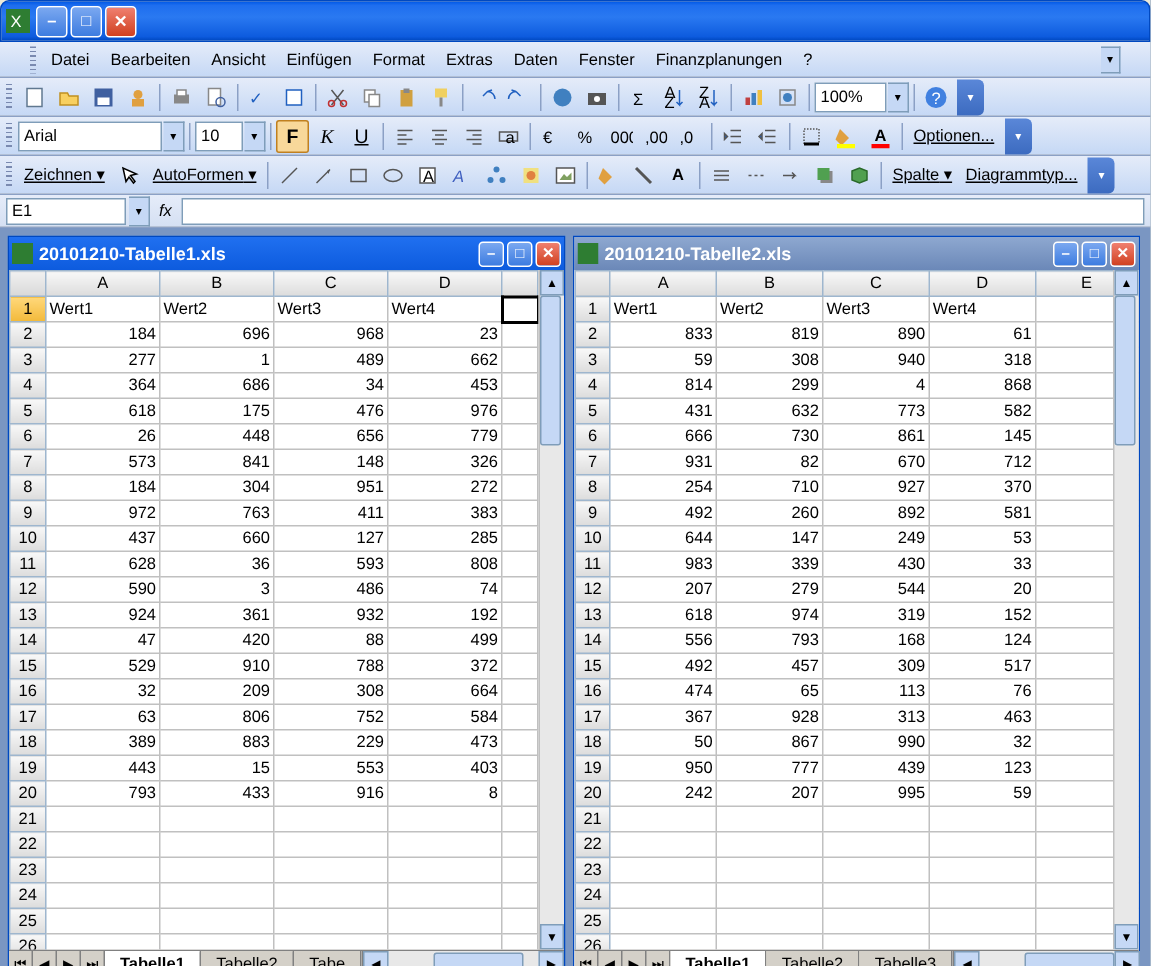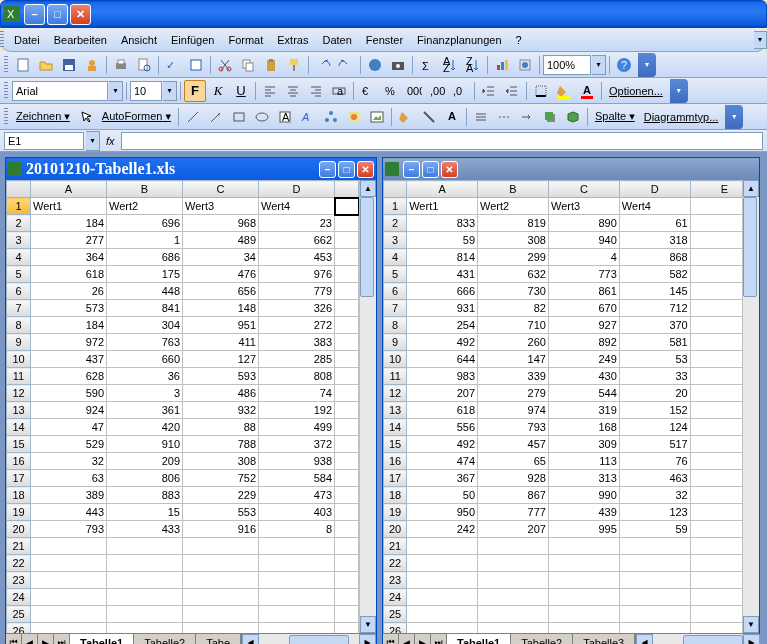--- a/index.html
+++ b/index.html
@@ -7,21 +7,21 @@
 
 
 .titlebar { background: linear-gradient(to bottom, #0058e6 0%, #1e6eef 10%, #2a79f1 40%, #0d5bde 90%, #0048c0 100%); height: 28px; display: flex; align-items: center; padding: 0 3px; color: white; border: 1px solid #0048c0; border-top-left-radius: 6px; border-top-right-radius: 6px; }
 .titlebar .icon { width: 16px; height: 16px; margin-right: 4px; display: inline-flex; align-items: center; justify-content: center; }
 .titlebar .title { font-weight: bold; font-size: 13px; flex: 1; }
 .win-btns { display: flex; gap: 2px; }
 .win-btn { width: 21px; height: 21px; border: 1px solid #fff; border-radius: 3px; display: flex; align-items: center; justify-content: center; font-weight: bold; background: linear-gradient(to bottom, #7ba8f0, #3d7ce0); color: #fff; cursor: pointer; }
 .win-btn.close { background: linear-gradient(to bottom, #f08070, #d04020); }
 
 
-.menubar { background: linear-gradient(to bottom, #e5ecf9, #c5d8f5); height: 24px; display: flex; align-items: center; padding: 0 0; border-bottom: 1px solid #8ba0c5; border-radius: 12px; }
+.menubar { background: linear-gradient(to bottom, #e5ecf9, #c5d8f5); height: 24px; display: flex; align-items: center; padding: 0 20px; border-bottom: 1px solid #8ba0c5; }
 .menu-item { padding: 3px 7px; cursor: pointer; }
 .menu-spacer { flex: 1; }
 .menu-input { height: 18px; border: 1px solid #7f9db9; background: #fff; width: 120px; font-size: 11px; padding: 0 2px; }
 .menu-dropdown-btn { width: 13px; height: 18px; background: #c5d8f5; border: 1px solid #7f9db9; border-left: none; font-size: 8px; display: flex; align-items: center; justify-content: center; }
 
 
 .toolbar { background: linear-gradient(to bottom, #e5ecf9, #c5d8f5); height: 26px; display: flex; align-items: center; padding: 0 4px; border-bottom: 1px solid #8ba0c5; gap: 1px; }
 .tb-grip { width: 4px; height: 18px; background: repeating-linear-gradient(to bottom, #7a8ab0 0 1px, transparent 1px 3px); margin-right: 3px; cursor: move; }
 .tb-btn { width: 22px; height: 22px; display: flex; align-items: center; justify-content: center; cursor: pointer; border-radius: 2px; }
 .tb-btn.active { background: #f8d89a; border: 1px solid #c08020; }
@@ -38,21 +38,21 @@
 .formula-input { flex: 1; height: 18px; border: 1px solid #7f9db9; background: #fff; }
 
 
 .mdi-area { flex: 1; background: #7a96c2; position: relative; height: 505px; }
 
 
 .workbook-win { position: absolute; background: #ece9d8; border: 1px solid #0048c0; }
 .workbook-win.active .wb-titlebar { background: linear-gradient(to bottom, #2070f0, #0d5bde); }
 .wb-titlebar { background: linear-gradient(to bottom, #8ea8d0, #6b88b8); height: 22px; display: flex; align-items: center; padding: 0 2px; color: #fff; }
 .wb-titlebar .wb-icon { width: 14px; height: 14px; margin-right: 4px; }
-.wb-titlebar .wb-title { flex: 1; font-weight: bold; font-size: 16px; font-family: Liberation Serif, serif; }
+.wb-titlebar .wb-title { flex: 1; font-weight: bold; font-size: 12px; }
 .wb-titlebar .win-btn { width: 17px; height: 17px; font-size: 10px; }
 
 .wb-body { display: flex; flex-direction: column; background: #fff; height: calc(100% - 22px); }
 
 
 .sheet-scroll { flex: 1; overflow: hidden; position: relative; }
 table.sheet { border-collapse: collapse; table-layout: fixed; }
 .sheet th, .sheet td { border: 1px solid #c0c0c0; height: 17px; font-size: 11px; padding: 0 2px; }
 .sheet th { background: linear-gradient(to bottom, #f8f8f8, #dcdcdc); font-weight: normal; text-align: center; border: 1px solid #9eb6ce; }
 .sheet th.corner { width: 24px; background: linear-gradient(to bottom, #f0f0f0, #d8d8d8); }
@@ -628,21 +628,21 @@
                   <td>910</td>
                   <td>788</td>
                   <td>372</td>
                   <td style="width:22px"></td>
                 </tr>
                 <tr>
                   <th class="row">16</th>
                   <td>32</td>
                   <td>209</td>
                   <td>308</td>
-                  <td>938</td>
+                  <td>664</td>
                   <td style="width:22px"></td>
                 </tr>
                 <tr>
                   <th class="row">17</th>
                   <td>63</td>
                   <td>806</td>
                   <td>752</td>
                   <td>584</td>
                   <td style="width:22px"></td>
                 </tr>
@@ -748,20 +748,21 @@
           </div>
         </div>
       </div>
       <div class="workbook-win" style="left: 382px; top: 5px; width: 378px; height: 495px;">
         <div class="wb-titlebar">
     <span class="wb-icon">
             <svg width="14" height="14">
               <rect width="14" height="14" fill="#2e7d32"></rect>
             </svg>
           </span>
+    <span class="wb-title">20101210-Tabelle2.xls</span>
     <div class="win-btns">
       <div class="win-btn">–</div>
       <div class="win-btn">□</div>
       <div class="win-btn close">✕</div>
     </div>
         </div>
         <div class="wb-body">
           <div class="sheet-scroll">
             <table class="sheet">
               <tbody>

